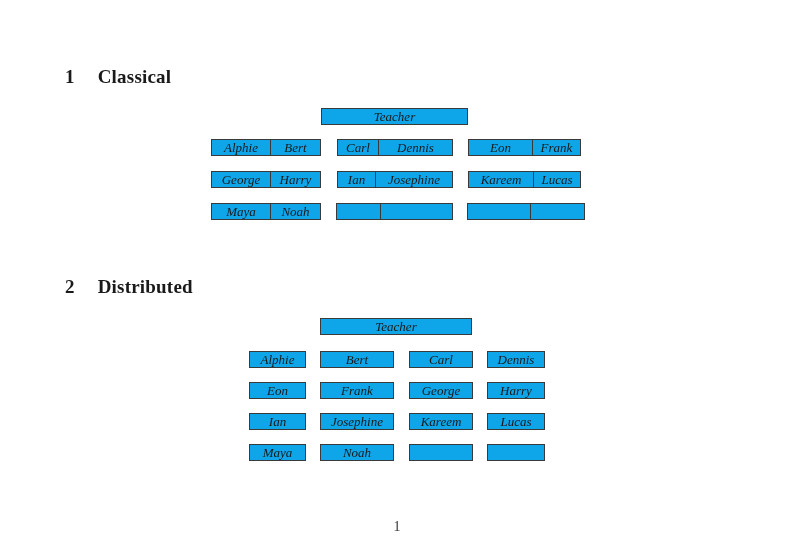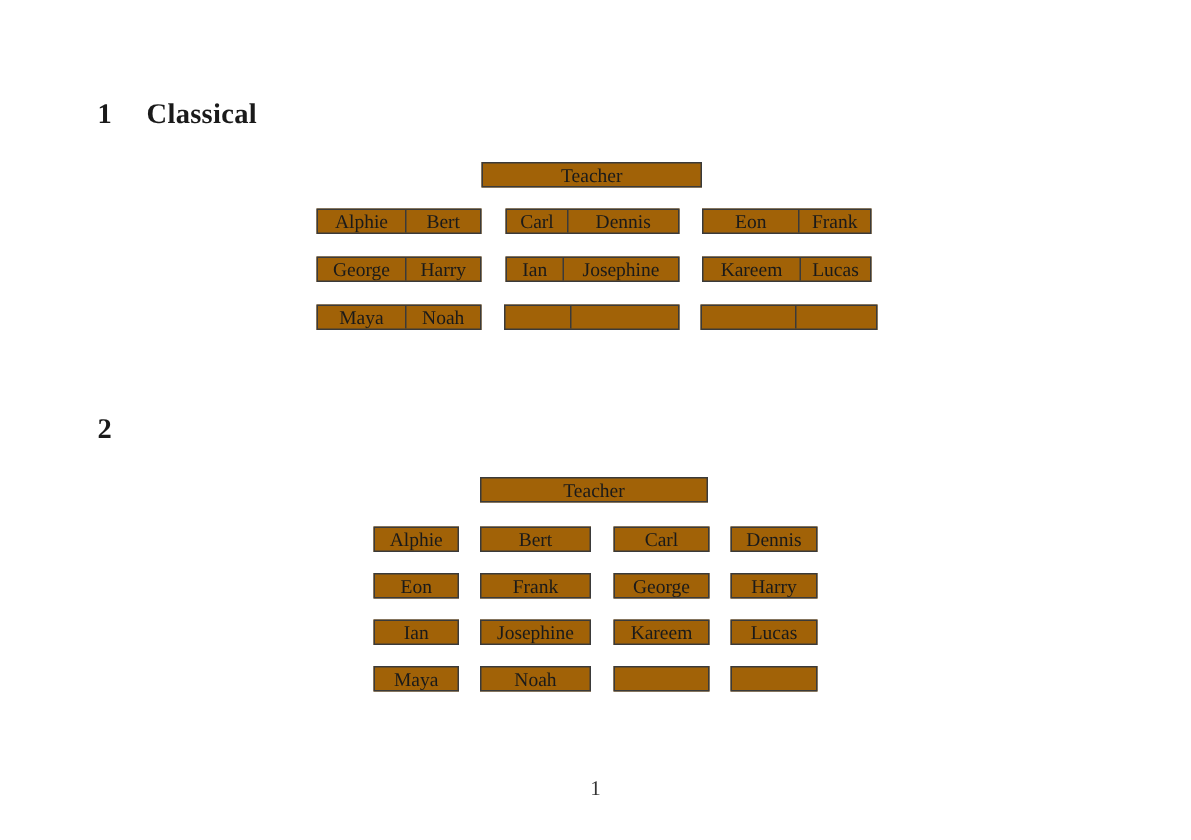--- a/index.html
+++ b/index.html
@@ -21,21 +21,22 @@
     font-size: 19px;
     letter-spacing: 0.2px;
   }
   .sec-heading .sec-title { margin-left: 23px; }
   .box {
     position: absolute;
     box-sizing: border-box;
     border: 1px solid #3a3a3a;
     display: flex;
     align-items: stretch;
-    background: #a16207;
+    background: #0ea5e9;
+    font-style: italic;
   }
   .box .cell {
     display: flex;
     align-items: center;
     justify-content: center;
     font-size: 13px;
     line-height: 1;
     box-sizing: border-box;
     overflow: hidden;
     white-space: nowrap;
@@ -103,20 +104,21 @@
     <span class="cell divided" style="width:44px"></span>
     <span class="cell grow"></span>
   </div>
   <div class="box pair" style="left:467px; top:203px; width:118px">
     <span class="cell divided" style="width:63px"></span>
     <span class="cell grow"></span>
   </div>
 
   <div class="sec-heading" style="top:276px">
     <span>2</span>
+    <span class="sec-title">Distributed</span>
   </div>
 
   <div class="box teacher" style="left:320px; top:318px; width:152px">
     <span class="cell grow">Teacher</span>
   </div>
 
   <div class="box single" style="left:249px; top:351px; width:57px">
     <span class="cell grow">Alphie</span>
   </div>
   <div class="box single" style="left:320px; top:351px; width:74px">

